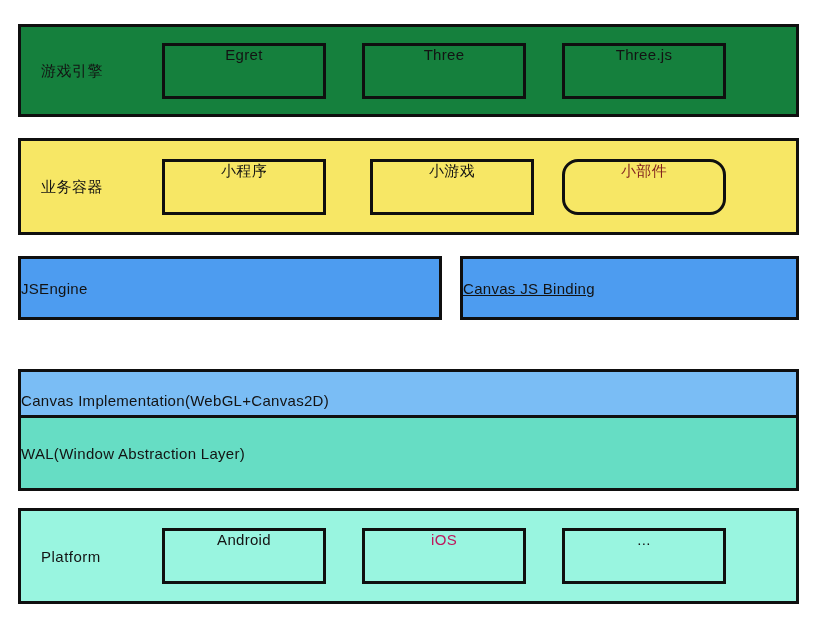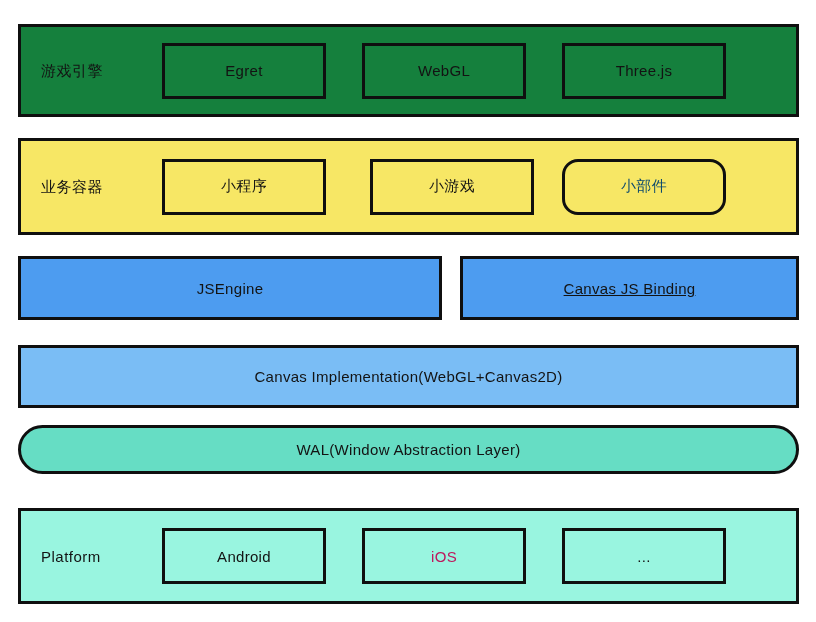--- a/index.html
+++ b/index.html
@@ -27,21 +27,21 @@
     left: 18px;
     width: 781px;
     box-sizing: border-box;
     border: 3px solid #0f0f0f;
     display: flex;
     align-items: center;
   }
 
   
   .band.solo {
-    justify-content: center;
+    justify-content: flex-start;
   }
 
   
   .band.half {
     left: 18px;
     width: 424px;
   }
   .band.half.right {
     left: 460px;
     width: 339px;
@@ -62,21 +62,20 @@
   
   .cell {
     position: absolute;
     top: 50%;
     transform: translateY(-50%);
     width: 164px;
     height: 56px;
     box-sizing: border-box;
     border: 3px solid #0f0f0f;
     display: flex;
-    align-items: center;
     justify-content: center;
     font-size: 15px;
     color: #131313;
     letter-spacing: 0.3px;
   }
   .cell.c0 { left: 141px; }
   .cell.c1 { left: 341px; }
   .cell.c2 { left: 541px; }
 
   
@@ -86,63 +85,63 @@
     letter-spacing: 0.3px;
     white-space: nowrap;
   }
 
   
   #row-engine    { top: 24px;  height: 93px; }
   #row-container { top: 138px; height: 97px; }
   #row-jsengine  { top: 256px; height: 64px; }
   #row-binding   { top: 256px; height: 64px; }
   #row-canvas    { top: 345px; height: 63px; }
-  #row-wal       { top: 425px; height: 49px; border-radius: 27px; }
+  #row-wal       { top: 415px; height: 76px; }
   #row-platform  { top: 508px; height: 96px; }
 </style>
 </head>
 <body style="background: rgb(255, 255, 255);">
 
 <div id="diagram">
 
   <div class="band" id="row-engine" style="background: #15803d; border-color: rgb(15, 15, 15); color: rgb(19, 19, 19);">
     <span class="band-label">游戏引擎</span>
     <div class="cell c0" style="border-color: rgb(15, 15, 15); color: rgb(19, 19, 19);">
       <span>Egret</span>
     </div>
     <div class="cell c1" style="border-color: rgb(15, 15, 15); color: rgb(19, 19, 19);">
-      <span>WebGL</span>
+      <span>Three</span>
     </div>
     <div class="cell c2" style="border-color: rgb(15, 15, 15); color: rgb(19, 19, 19);">
       <span>Three.js</span>
     </div>
   </div>
 
   <div class="band" id="row-container" style="background: rgb(247, 231, 101); border-color: rgb(15, 15, 15); color: rgb(19, 19, 19);">
     <span class="band-label">业务容器</span>
     <div class="cell c0" style="border-color: rgb(15, 15, 15); color: rgb(19, 19, 19);">
       <span>小程序</span>
     </div>
     <div class="cell c1" style="border-color: rgb(15, 15, 15); color: rgb(19, 19, 19); margin-left: 8px;">
       <span>小游戏</span>
     </div>
-    <div class="cell c2" style="border-color: rgb(15, 15, 15); color: #0c4a6e; border-radius: 16px;">
+    <div class="cell c2" style="border-color: rgb(15, 15, 15); color: #7f1d1d; border-radius: 16px;">
       <span>小部件</span>
     </div>
   </div>
 
   <div class="band half solo" id="row-jsengine" style="background: rgb(77, 156, 240); border-color: rgb(15, 15, 15); color: rgb(19, 19, 19);">
     <span class="band-text">JSEngine</span>
   </div>
 
   <div class="band half right solo" id="row-binding" style="background: rgb(77, 156, 240); border-color: rgb(15, 15, 15); color: rgb(19, 19, 19); text-decoration: underline;">
     <span class="band-text">Canvas JS Binding</span>
   </div>
 
-  <div class="band solo" id="row-canvas" style="background: rgb(122, 189, 245); border-color: rgb(15, 15, 15); color: rgb(19, 19, 19);">
+  <div class="band solo" id="row-canvas" style="background: rgb(122, 189, 245); border-color: rgb(15, 15, 15); color: rgb(19, 19, 19); margin-top: 24px;">
     <span class="band-text">Canvas Implementation(WebGL+Canvas2D)</span>
   </div>
 
   <div class="band solo" id="row-wal" style="background: rgb(102, 221, 196); border-color: rgb(15, 15, 15); color: rgb(19, 19, 19);">
     <span class="band-text">WAL(Window Abstraction Layer)</span>
   </div>
 
   <div class="band" id="row-platform" style="background: rgb(153, 245, 224); border-color: rgb(15, 15, 15); color: rgb(19, 19, 19);">
     <span class="band-label">Platform</span>
     <div class="cell c0" style="border-color: rgb(15, 15, 15); color: rgb(19, 19, 19);">

